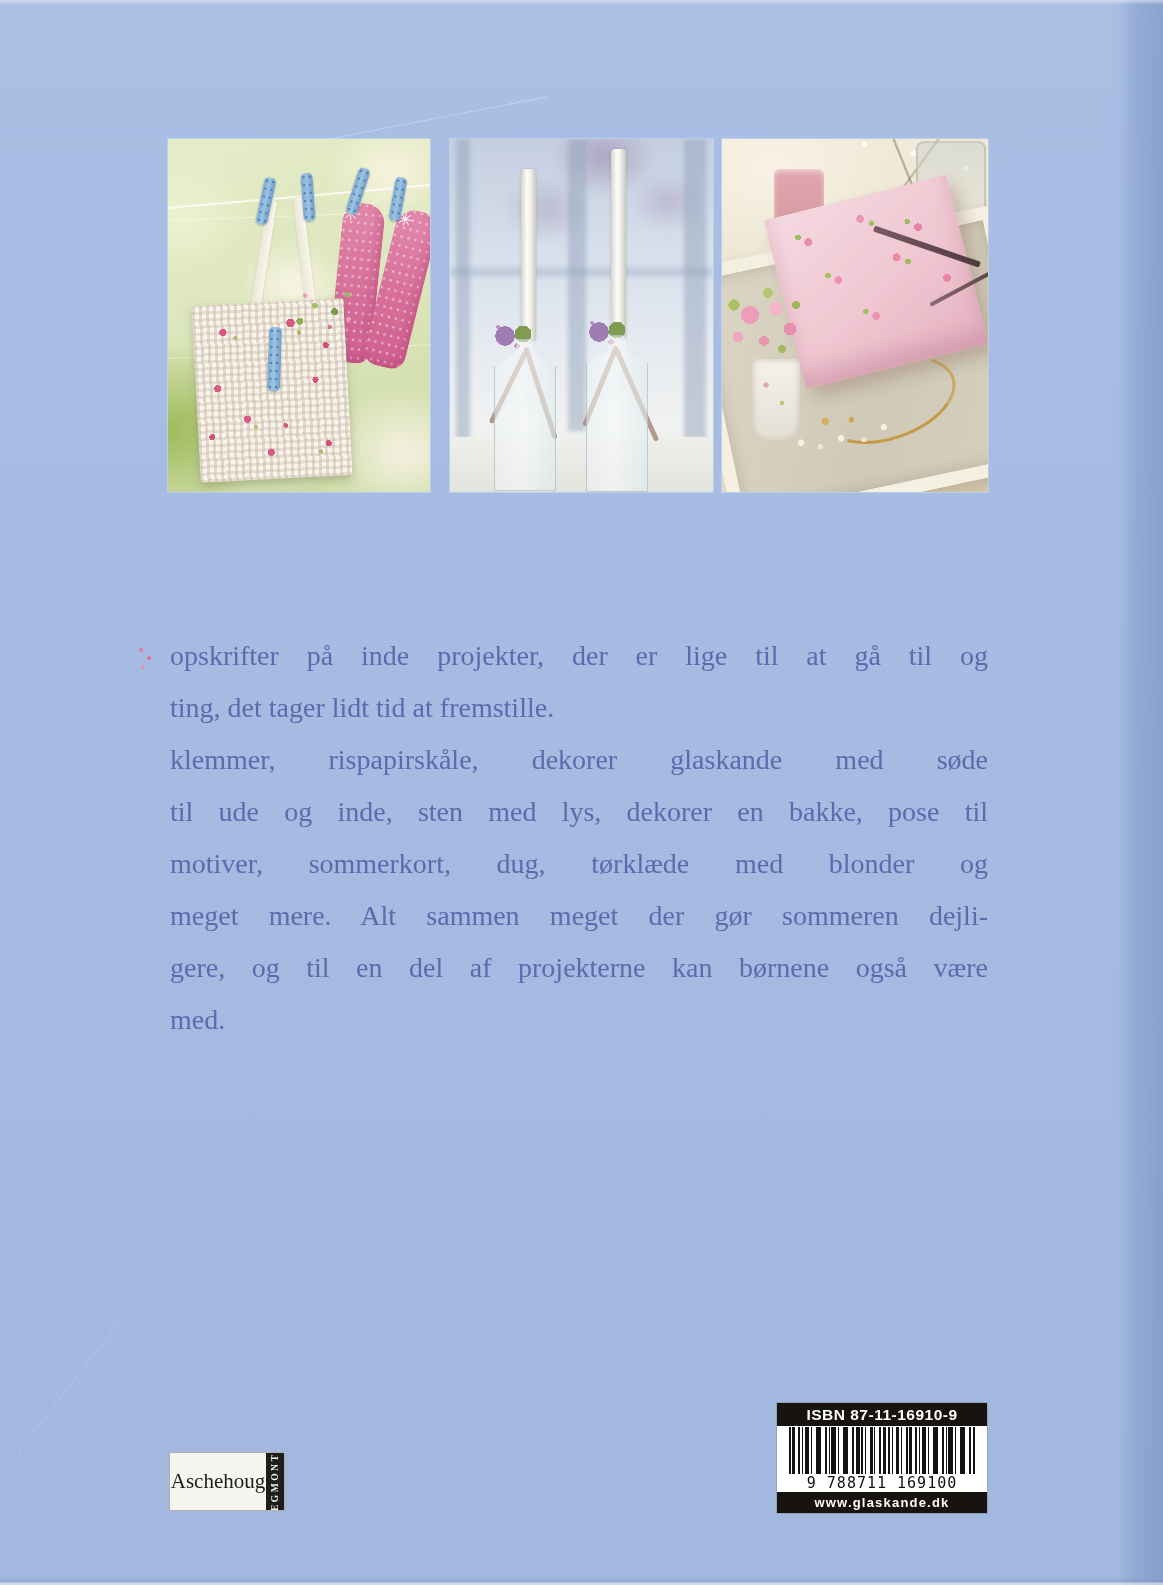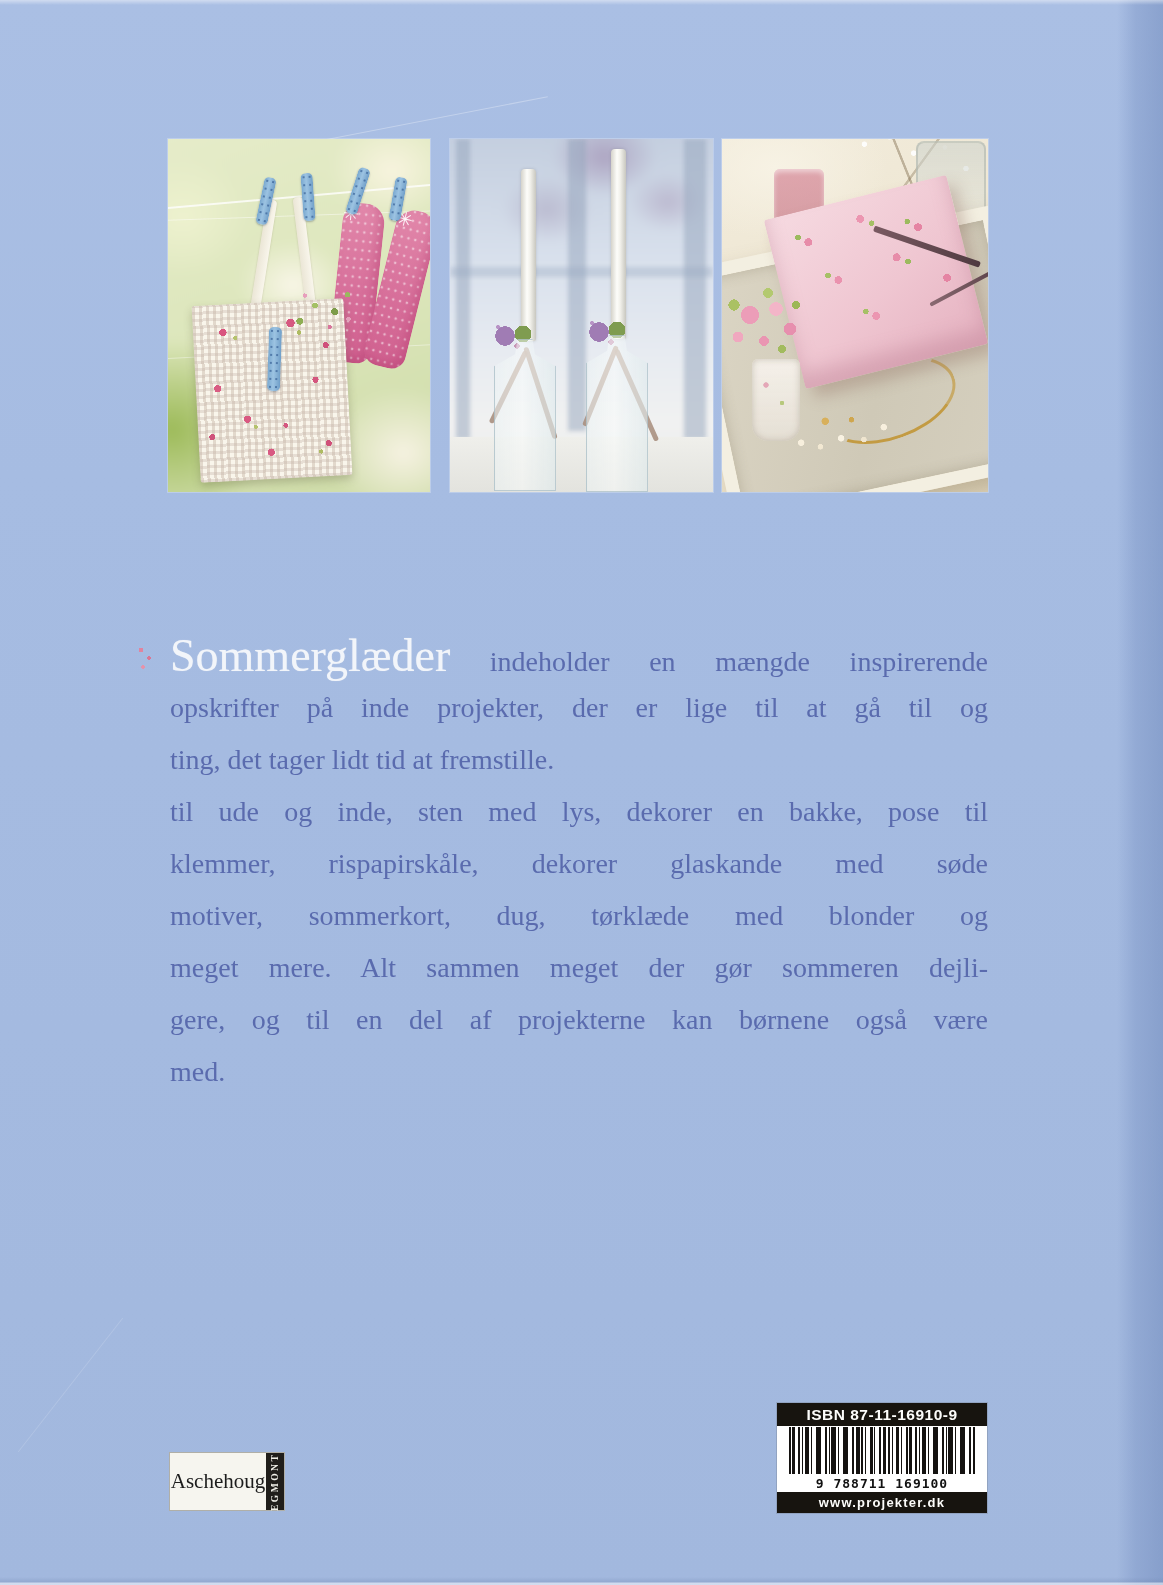--- a/index.html
+++ b/index.html
@@ -211,21 +211,21 @@
 
   
   .barcode{position:absolute;left:777px;top:1403px;width:210px;height:110px;background:#fff;
     display:flex;flex-direction:column;box-shadow:0 0 0 1px rgba(80,80,80,.2);}
   .bc-top{height:23px;background:#17140f;color:#fdfdfb;display:flex;align-items:center;justify-content:center;
     font-family:"Liberation Sans",sans-serif;font-size:15.5px;font-weight:bold;letter-spacing:.5px;}
   .bc-bars{height:47px;margin:1px 12px 0;background-image:
     repeating-linear-gradient(90deg,#141210 0 2px,rgba(0,0,0,0) 2px 4px,#141210 4px 5px,rgba(0,0,0,0) 5px 9px),
     repeating-linear-gradient(90deg,rgba(0,0,0,0) 0 3px,#141210 3px 6px,rgba(0,0,0,0) 6px 13px);}
   .bc-digits{height:18px;display:flex;align-items:center;justify-content:center;color:#111;
-    font-family:"DejaVu Sans Mono",monospace;font-size:13px;font-weight:bold;letter-spacing:1px;}
+    font-family:"DejaVu Sans Mono",monospace;font-size:15px;font-weight:normal;letter-spacing:1px;}
   .bc-web{height:21px;background:#17140f;color:#fdfdfb;display:flex;align-items:center;justify-content:center;
     font-family:"Liberation Sans",sans-serif;font-size:13px;font-weight:bold;letter-spacing:1.2px;}
 </style>
 </head>
 <body>
 
 <div class="cover">
   <div class="edge-right"></div>
   <div class="edge-top"></div>
   <div class="edge-bottom"></div>
@@ -281,35 +281,34 @@
     </div>
     <div class="p3-box">
       <div class="p3-slit"></div>
       <div class="p3-slit2"></div>
     </div>
     <div class="p3-flowers"></div>
     <div class="p3-vase"></div>
   </figure>
 
   <section class="intro">
-    <div class="line"><span class="title-word">Sommerglæder</span><span> indeholder en mængde inspirerende</span></div>
     <div class="line">opskrifter på inde projekter, der er lige til at gå til og</div>
     <div class="line line-end">ting, det tager lidt tid at fremstille.</div>
+    <div class="line">klemmer, rispapirskåle, dekorer glaskande med søde</div>
     <div class="line">til ude og inde, sten med lys, dekorer en bakke, pose til</div>
-    <div class="line">klemmer, rispapirskåle, dekorer glaskande med søde</div>
     <div class="line">motiver, sommerkort, dug, tørklæde med blonder og</div>
     <div class="line">meget mere. Alt sammen meget der gør sommeren dejli-</div>
     <div class="line">gere, og til en del af projekterne kan børnene også være</div>
     <div class="line line-end">med.</div>
   </section>
 
   <div class="logo">
     <span class="logo-name">Aschehoug</span>
     <span class="logo-imprint">EGMONT</span>
   </div>
 
   <div class="barcode">
     <div class="bc-top">ISBN 87-11-16910-9</div>
     <div class="bc-bars"></div>
     <div class="bc-digits">9 788711 169100</div>
-    <div class="bc-web">www.projekter.dk</div>
+    <div class="bc-web">www.glaskande.dk</div>
   </div>
 </div>
 
 </body></html>

